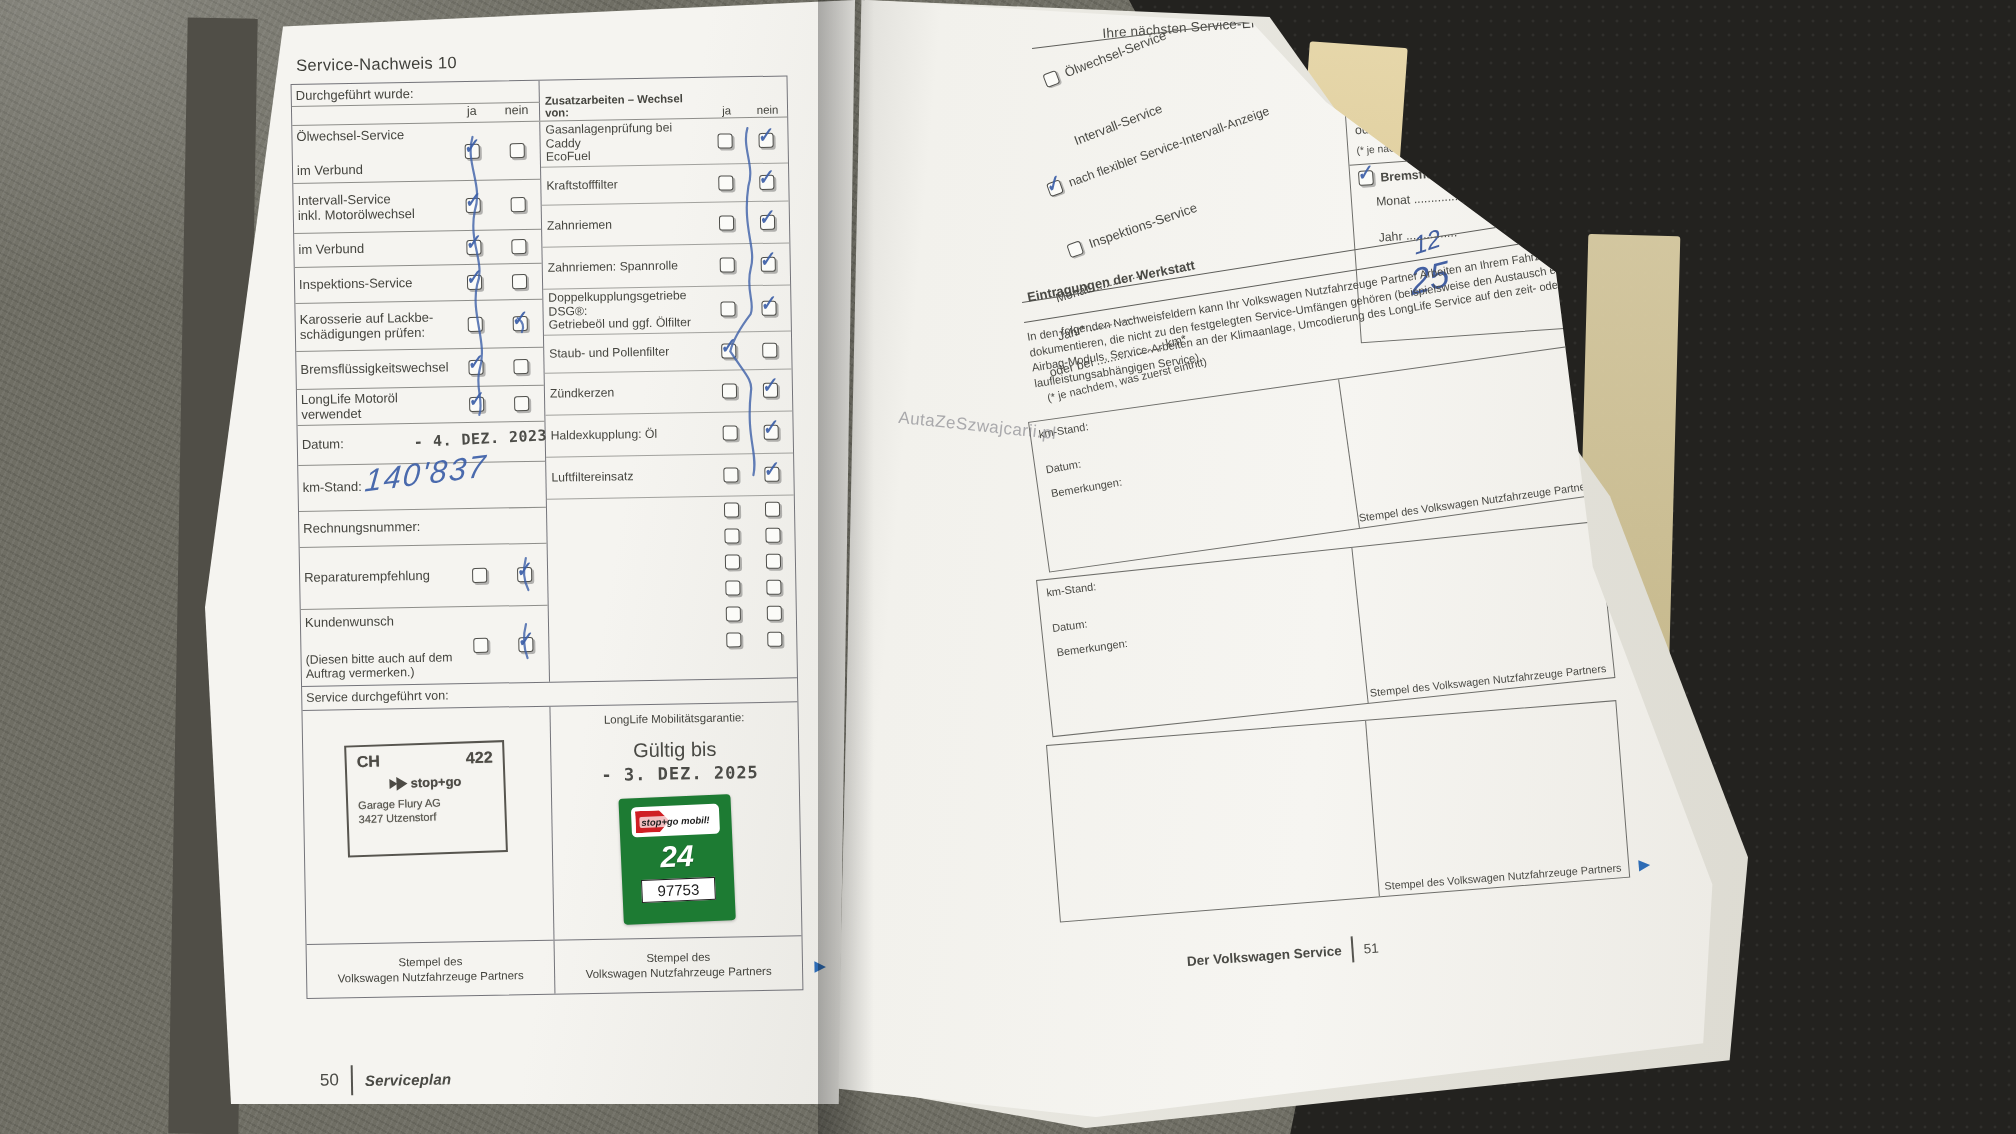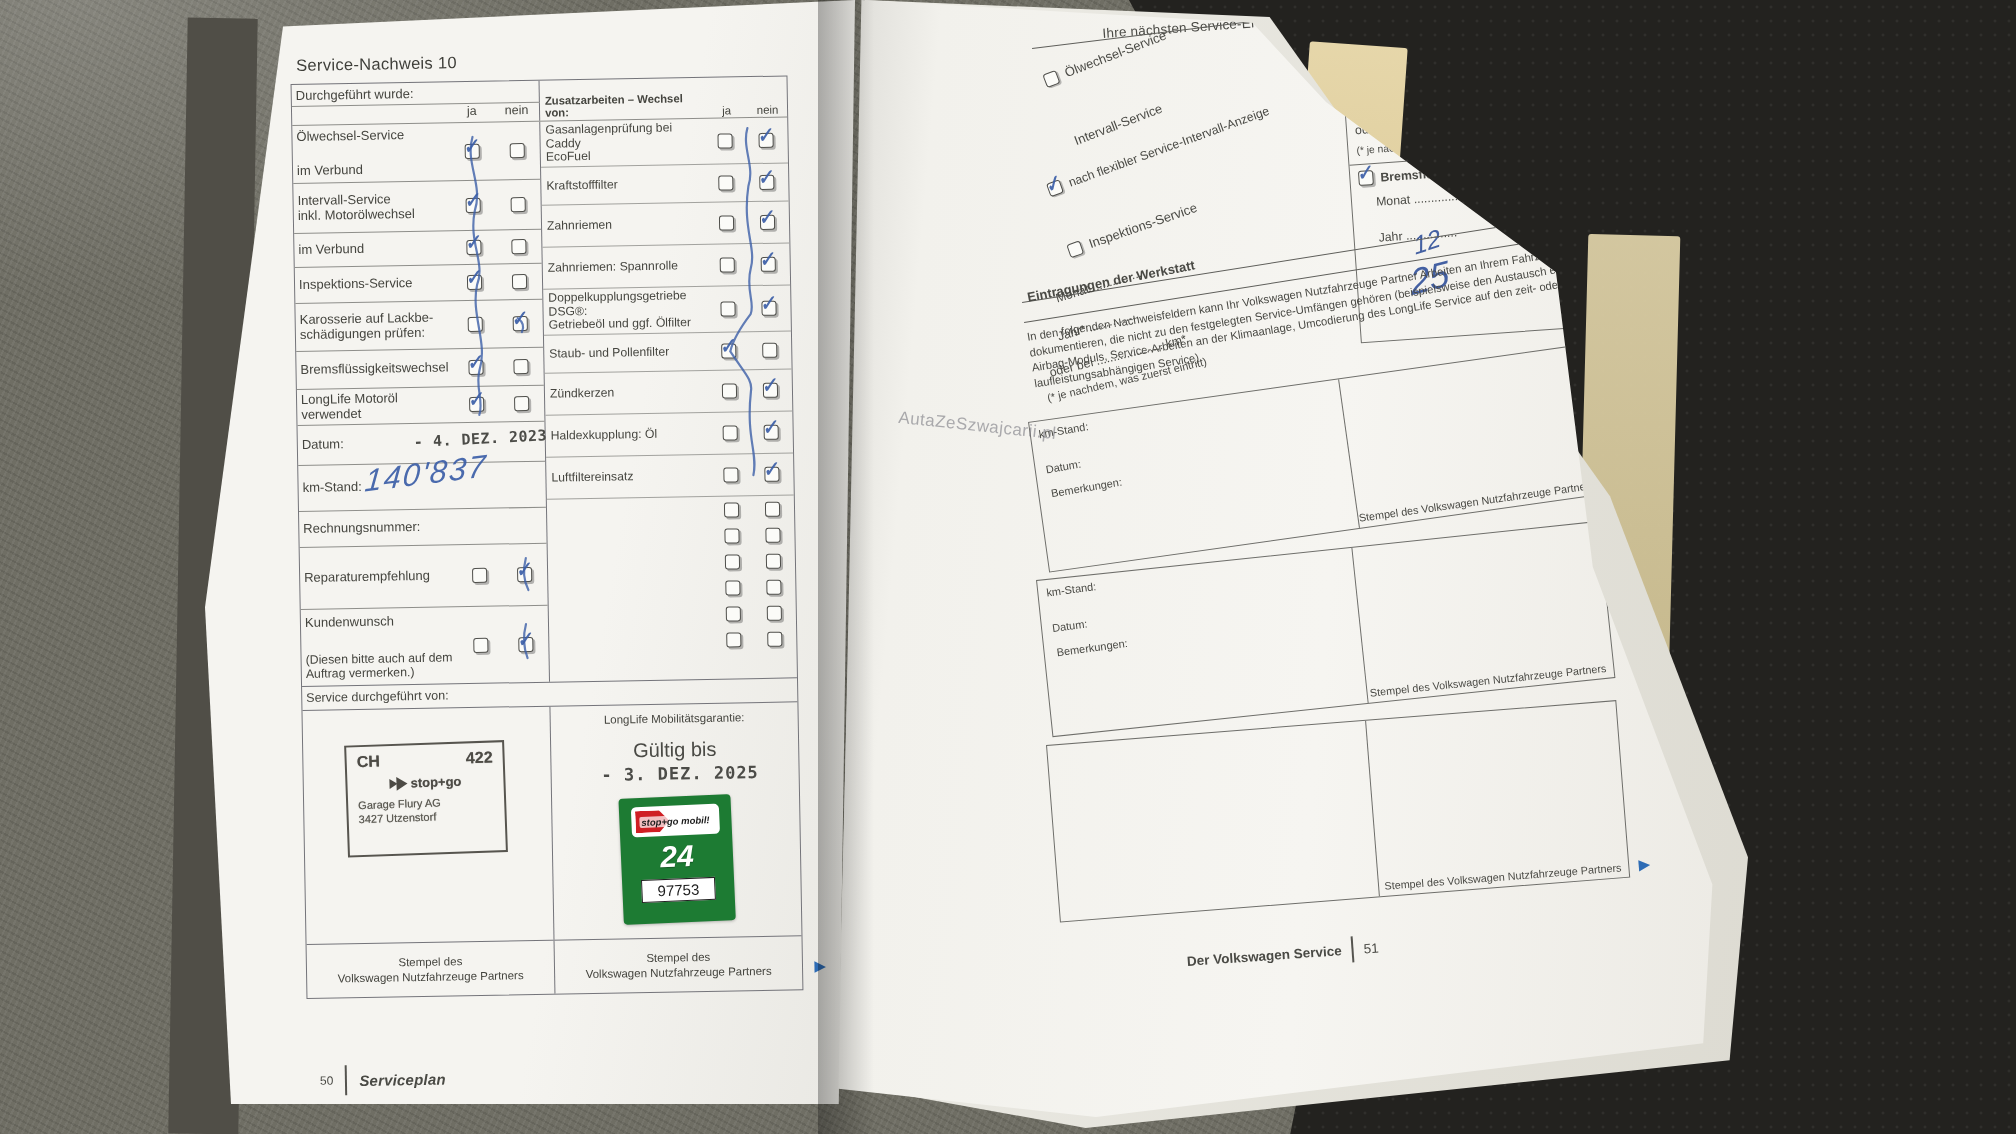--- a/index.html
+++ b/index.html
@@ -90,21 +90,21 @@
   .stk-band .redblock{position:absolute;left:4px;top:4px;bottom:4px;width:34px;background:#cf1f24;clip-path:polygon(0 0,70% 0,100% 50%,70% 100%,0 100%);}
   .stk-brand{position:relative;font-size:9.5px;font-weight:bold;font-style:italic;color:#1a1a1a;z-index:1;background:rgba(255,255,255,.72);padding:0 2px;border-radius:2px;}
   .stk-num{text-align:center;color:#fff;font-size:30px;font-weight:bold;font-style:italic;margin-top:4px;text-shadow:0 1px 1px rgba(0,0,0,.3);}
   .stk-code{width:74px;height:23px;background:#fff;border:1.5px solid #222;margin:5px auto 0;text-align:center;font-size:15px;color:#1c1c1c;padding-top:2px;}
   .stamp-caption-row{display:flex;border-top:1.2px solid #74747a;height:54px;}
   .stc{flex:1;display:flex;flex-direction:column;justify-content:center;text-align:center;font-size:11.5px;line-height:1.3;color:#45453f;}
   .stc.first{border-right:1.2px solid #74747a;}
   .arrow{color:#2e6cb5;font-size:15px;line-height:1;}
   .ltable .arrow{position:absolute;right:-24px;bottom:16px;}
   .lp-footer{position:absolute;left:106px;top:1062px;display:flex;align-items:center;gap:12px;color:#4a4a45;}
-  .lp-footer .num{font-size:12px;}
+  .lp-footer .num{font-size:17px;}
   .vbar{width:2px;height:30px;background:#55544f;}
   .lp-footer .name{font-size:15px;font-style:italic;font-weight:bold;letter-spacing:.2px;}
 
   
   .rot{position:absolute;transform-origin:left top;color:#4a4a45;white-space:nowrap;}
   .rp-header{left:282px;top:26px;font-size:13.5px;transform:rotate(-4deg);letter-spacing:.2px;}
   .rp-rule{height:0;border-top:1.4px solid #5e5e5a;}
   .evt{display:flex;align-items:center;gap:8px;font-size:13px;}
   .evt .cb{width:14px;height:14px;box-shadow:1.5px 1.5px 0 rgba(70,70,70,.35);}
   .dotline{font-size:12.3px;}

